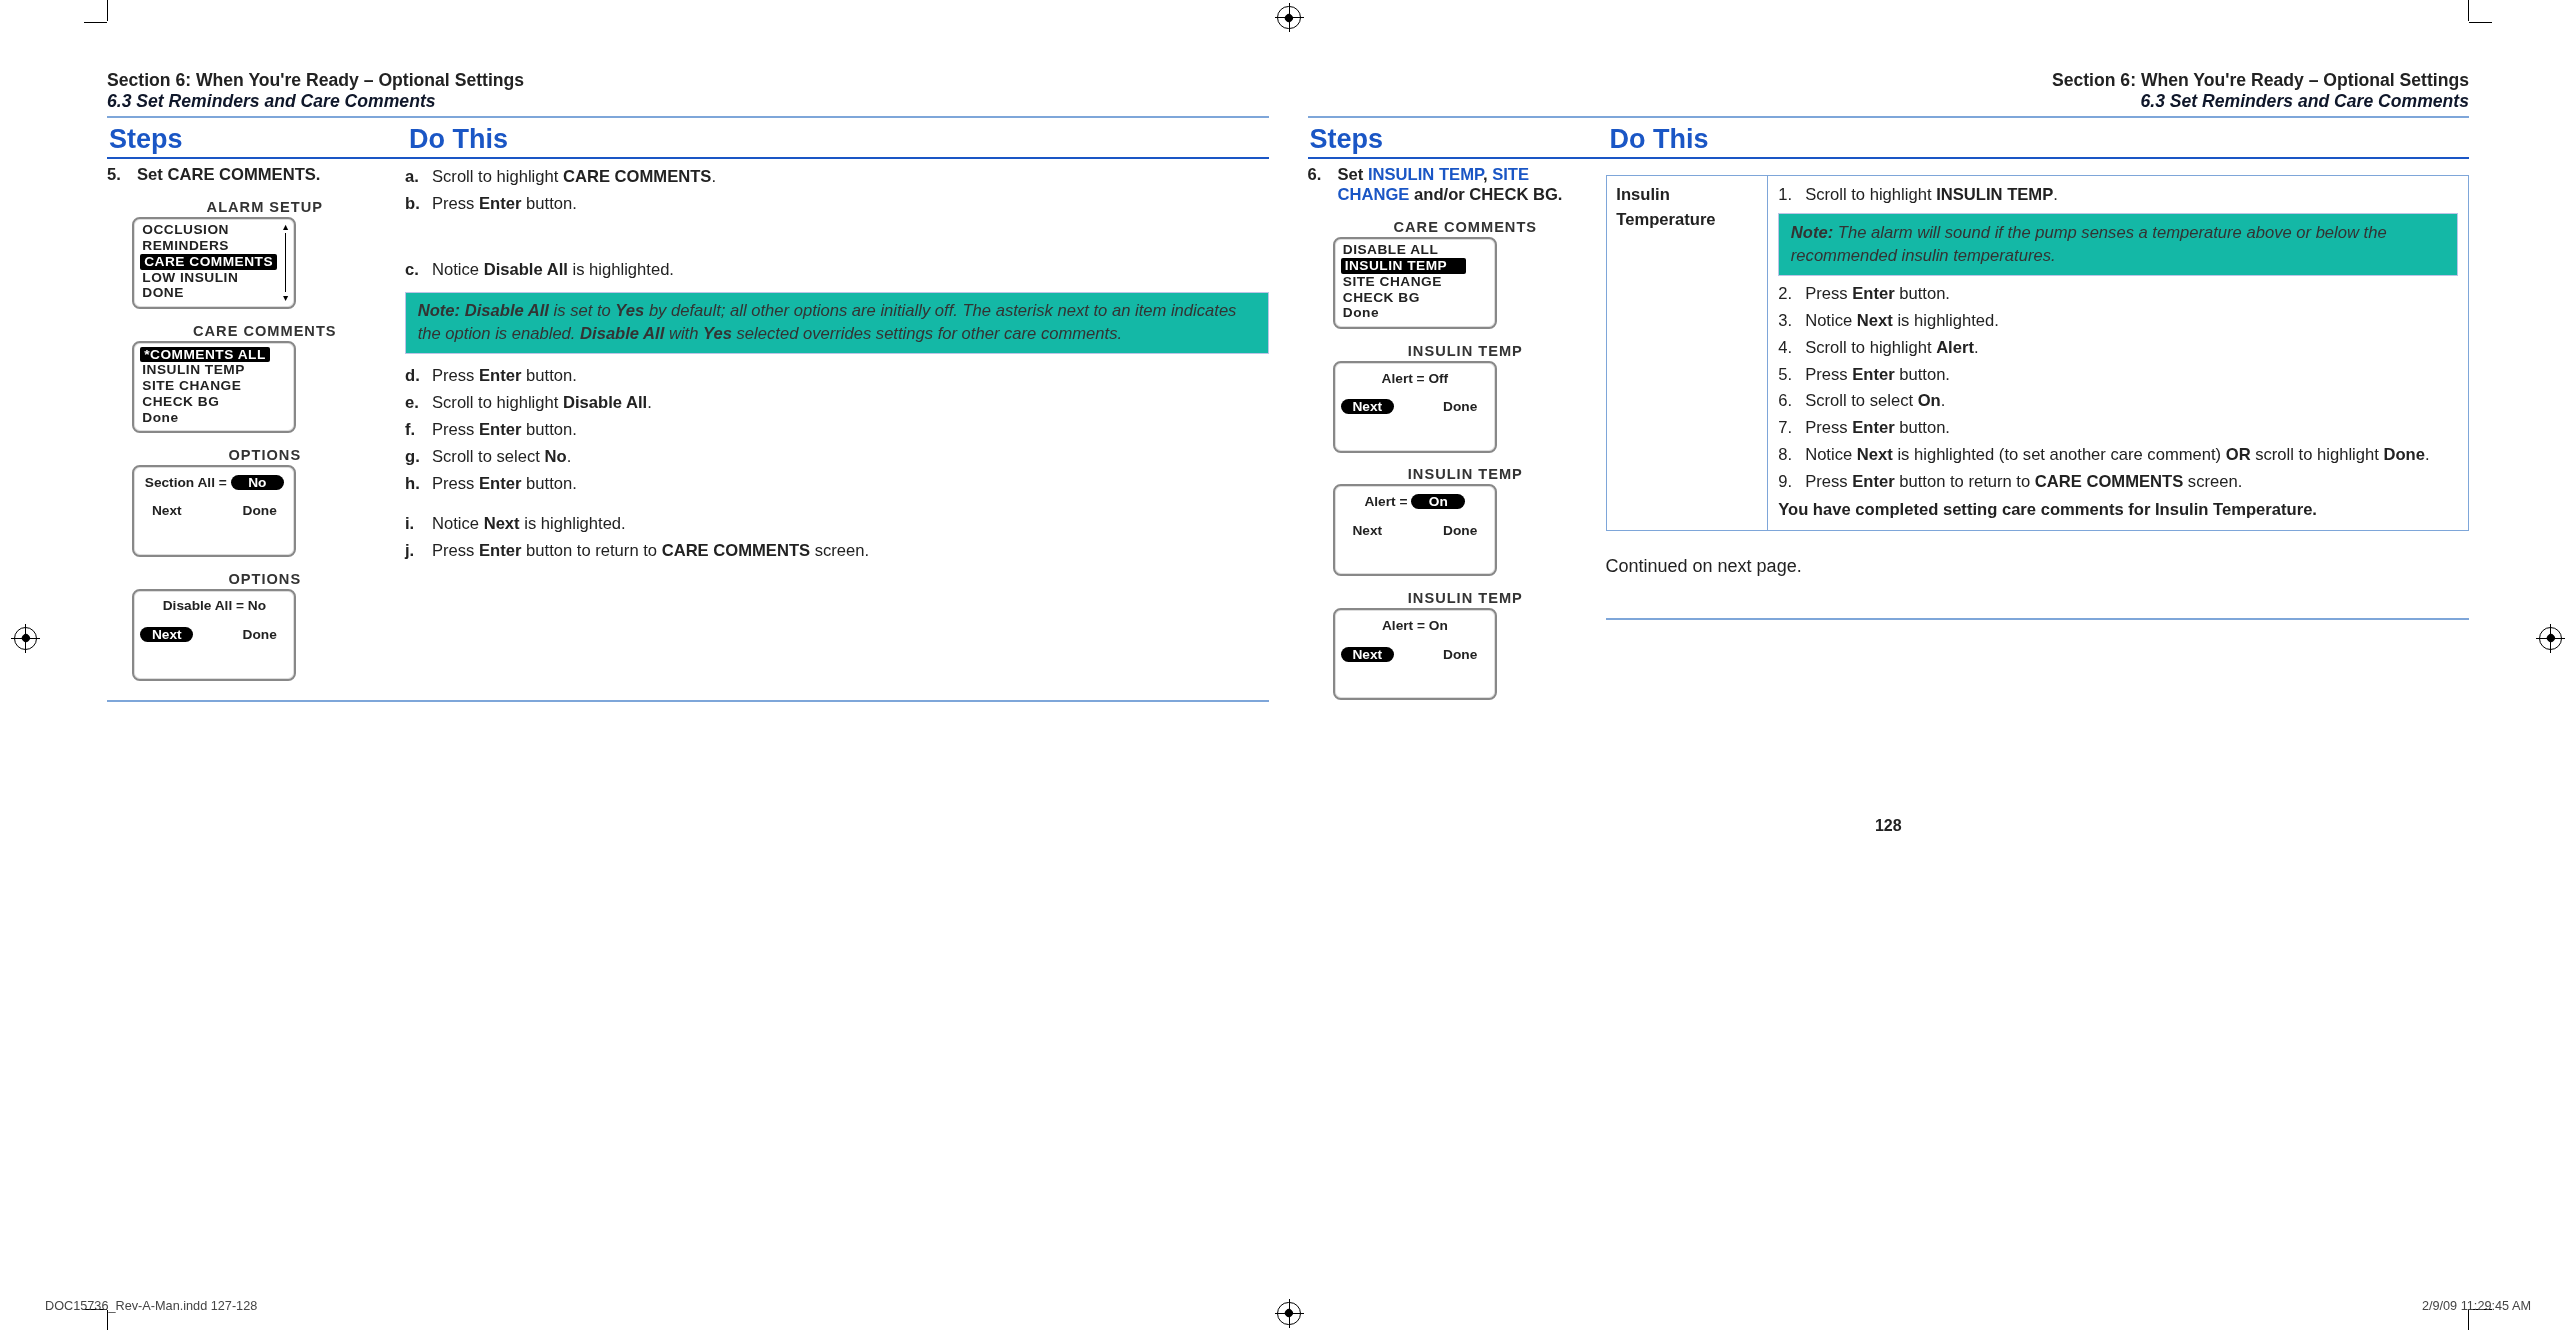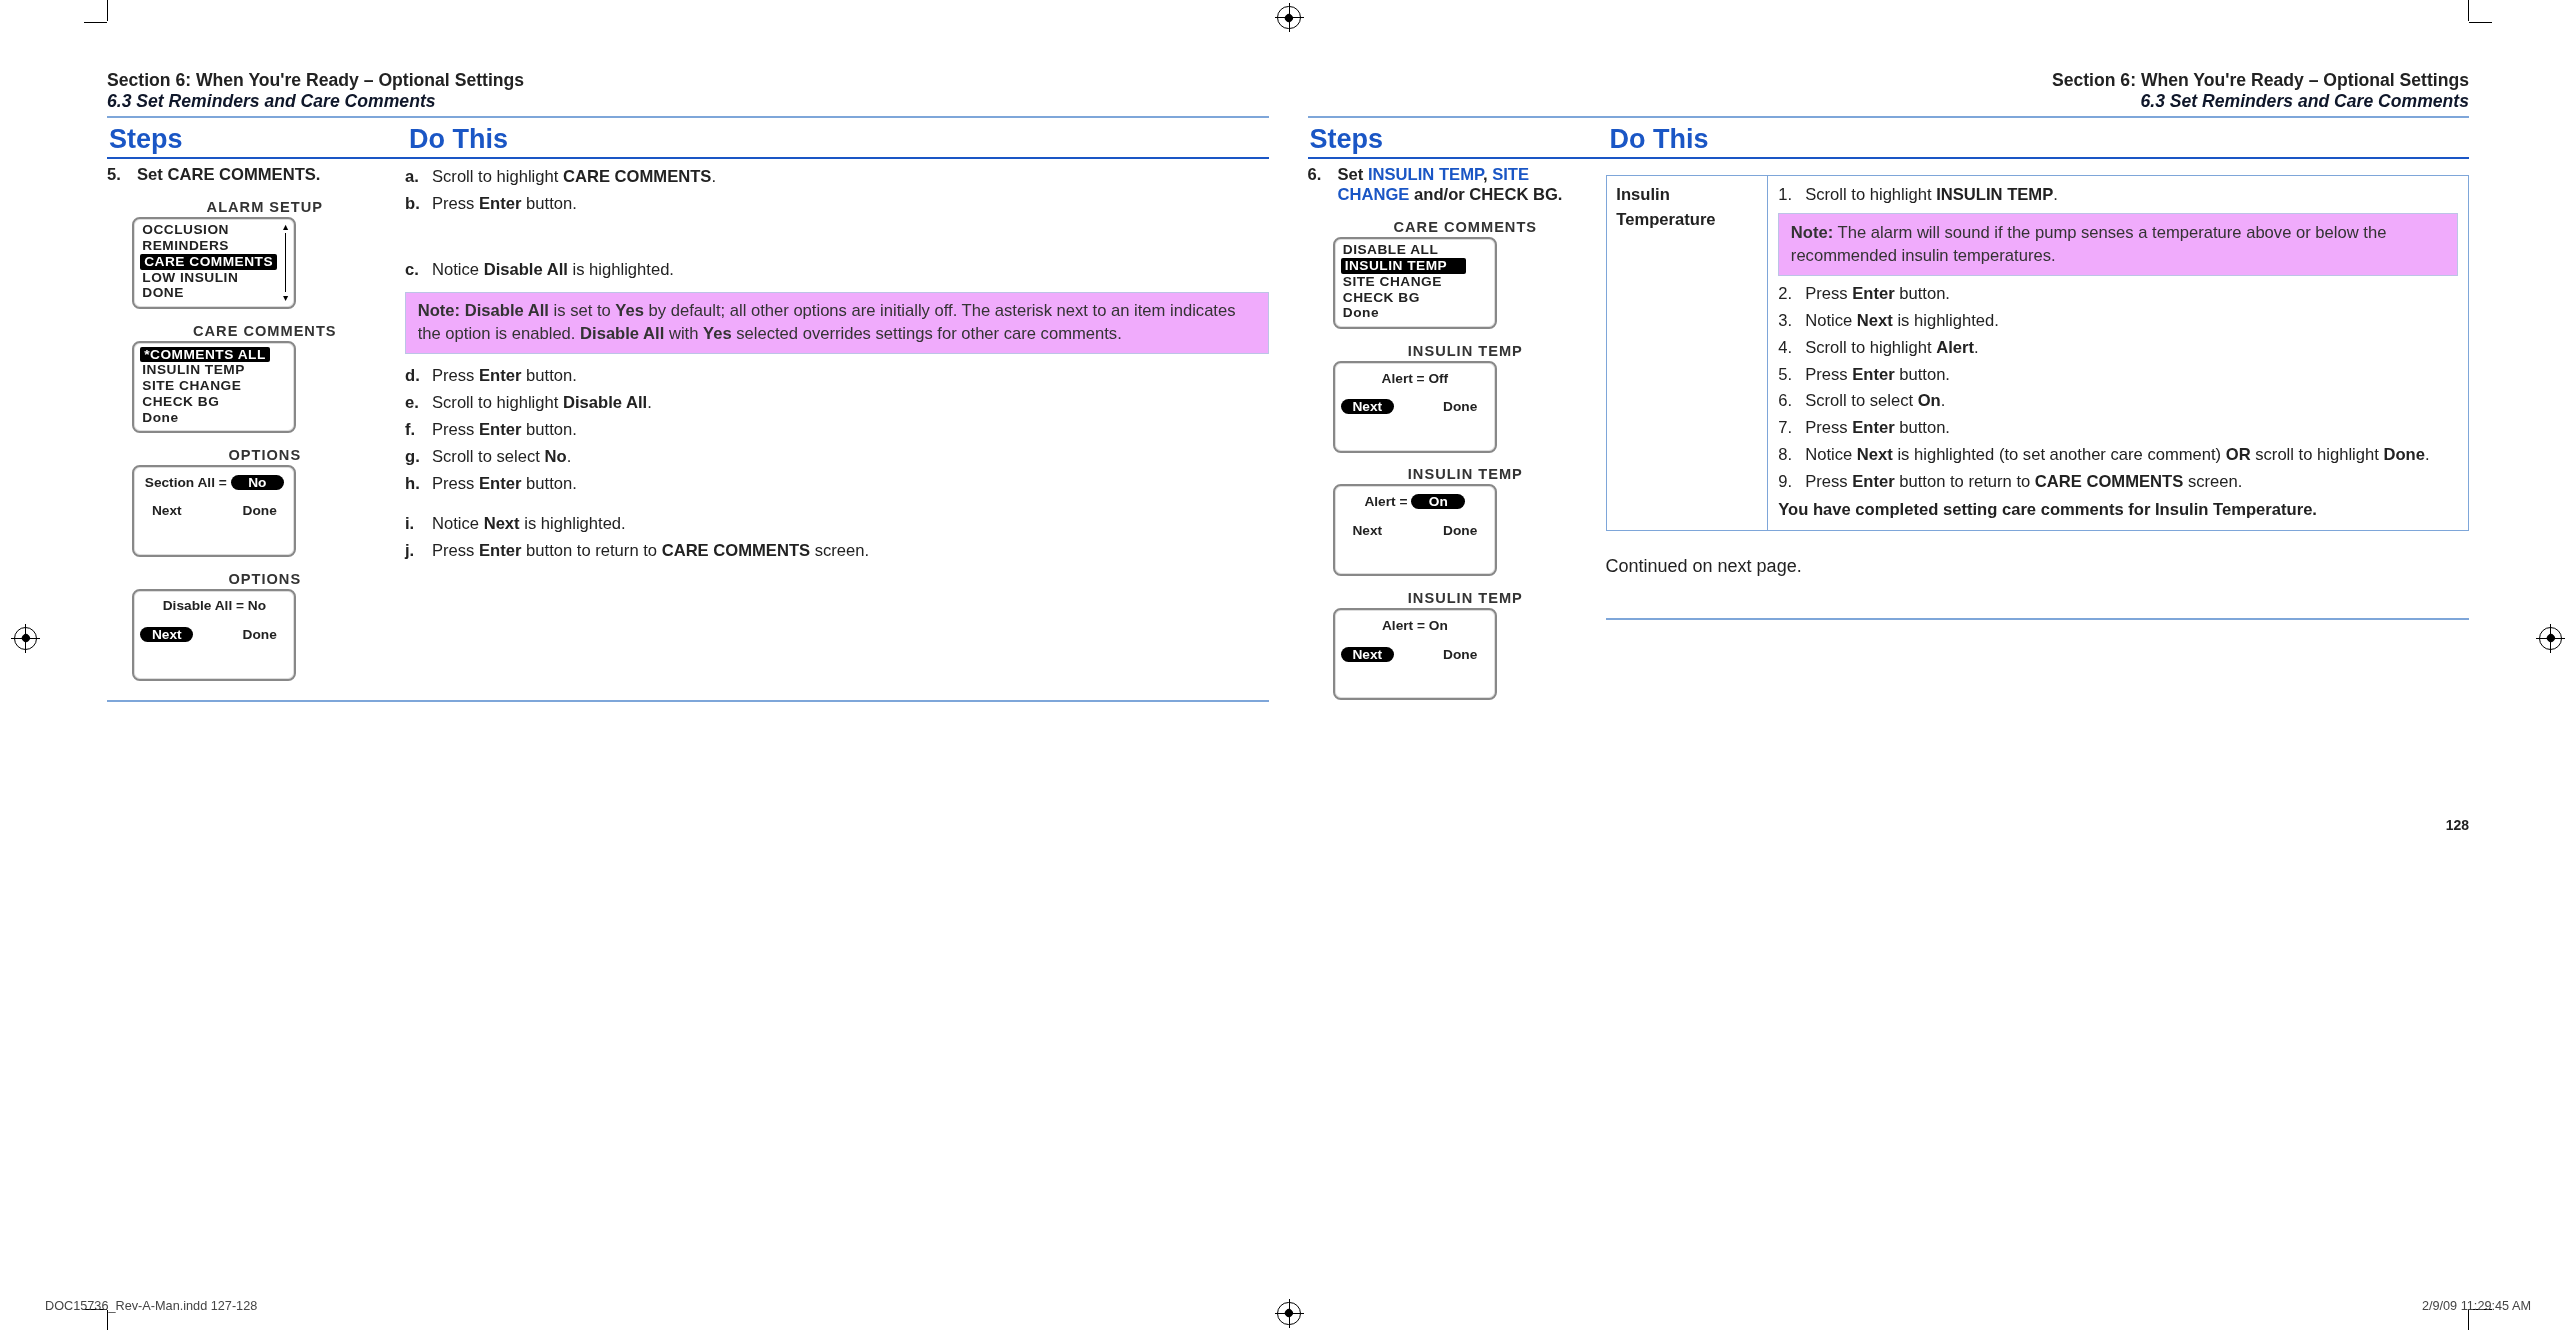--- a/index.html
+++ b/index.html
@@ -16,21 +16,21 @@
 .body{display:flex;margin-top:5.9px}
 .stepscol{width:298px;font-size:16.6px;font-weight:700;padding-right:7.8px;box-sizing:border-box}
 .stepscol .num{display:inline-block;width:25.4px;vertical-align:top}
 .stepscol .txt{display:inline-block;width:254px;vertical-align:top}
 .stepscol .txt .blue{color:#1a56c5}
 .dothiscol{flex:1;font-size:16.6px;line-height:1.45}
 ol.letters{list-style:none;margin:0;padding:0}
 ol.letters>li{display:flex;margin-bottom:2.9px}
 ol.letters>li>.lbl{width:27px;font-weight:700}
 ol.letters>li>.txt{flex:1}
-.notebox{background:#f0abfc;border:1px solid #bcc4e6;padding:7.8px 11.7px;margin:9.8px 0;color:#333;font-size:16.6px;line-height:1.35}
+.notebox{background:#14b8a6;border:1px solid #bcc4e6;padding:7.8px 11.7px;margin:9.8px 0;font-style:italic;color:#333;font-size:16.6px;line-height:1.35}
 .notebox .nb{font-weight:700}
 .sep{height:39px}
 
 .dev{margin-top:13.7px;margin-left:25.4px}
 .dev-title{font-family:"Arial Narrow",Arial,sans-serif;font-size:14.6px;letter-spacing:1px;text-align:center;color:#333;margin-bottom:2px}
 .dev-frame{border:2px solid #888;border-radius:7.8px;width:164px;background:#fff;padding:3.9px 5.9px 5.9px 5.9px;position:relative;box-sizing:border-box;box-shadow:0 0 0 1px #ddd inset}
 .dev-frame.tall{min-height:92px}
 .dev-list{font-family:"Arial Narrow",Arial,sans-serif;font-size:13.7px;letter-spacing:0.5px;line-height:1.15;color:#222}
 .dev-list .row{padding:0 2px;white-space:nowrap}
 .dev-list .row.sel{background:#000;color:#fff;border-radius:2px;padding:0 3.9px;display:inline-block;min-width:117px}
@@ -46,21 +46,21 @@
 .tbl{border:1px solid #7ea6d9;border-collapse:collapse;width:100%;font-size:16.6px;margin-top:9.8px}
 .tbl th{background:#eef2fa;border:1px solid #7ea6d9;text-align:left;padding:5.9px 9.8px;font-weight:700}
 .tbl td{border:1px solid #7ea6d9;padding:7.8px 9.8px;vertical-align:top}
 ol.nums{list-style:none;margin:0;padding:0}
 ol.nums>li{display:flex;margin-bottom:2.9px}
 ol.nums>li>.lbl{width:27px}
 ol.nums>li>.txt{flex:1}
 .boldline{font-weight:700;margin-top:3.9px}
 .section-rule{border:none;border-top:2px solid #7ea6d9;margin:19.5px 0 0 0}
 .continued{font-size:18px;margin-top:22px}
-.pgnum{font-weight:800;font-size:14px;text-align:right;margin-top:176px}
+.pgnum{font-weight:800;font-size:16px;text-align:center;margin-top:176px}
 .footer{position:absolute;bottom:17.6px;left:45px;right:45px;display:flex;justify-content:space-between;font-size:12.7px;color:#444}
 
 .reg{position:absolute;width:21.5px;height:21.5px;border:1px solid #000;border-radius:50%;display:flex;align-items:center;justify-content:center}
 .reg::before{content:"";position:absolute;width:29px;height:1px;background:#000}
 .reg::after{content:"";position:absolute;width:1px;height:29px;background:#000}
 .reg .inner{width:7.8px;height:7.8px;background:#000;border-radius:50%;transform:rotate(45deg)}
 .reg.top{top:5.9px;left:50%;margin-left:-10.7px}
 .reg.bottom{bottom:5.9px;left:50%;margin-left:-10.7px}
 .reg.left{top:50%;left:13.7px;margin-top:-39px}
 .reg.right{top:50%;right:13.7px;margin-top:-39px}

